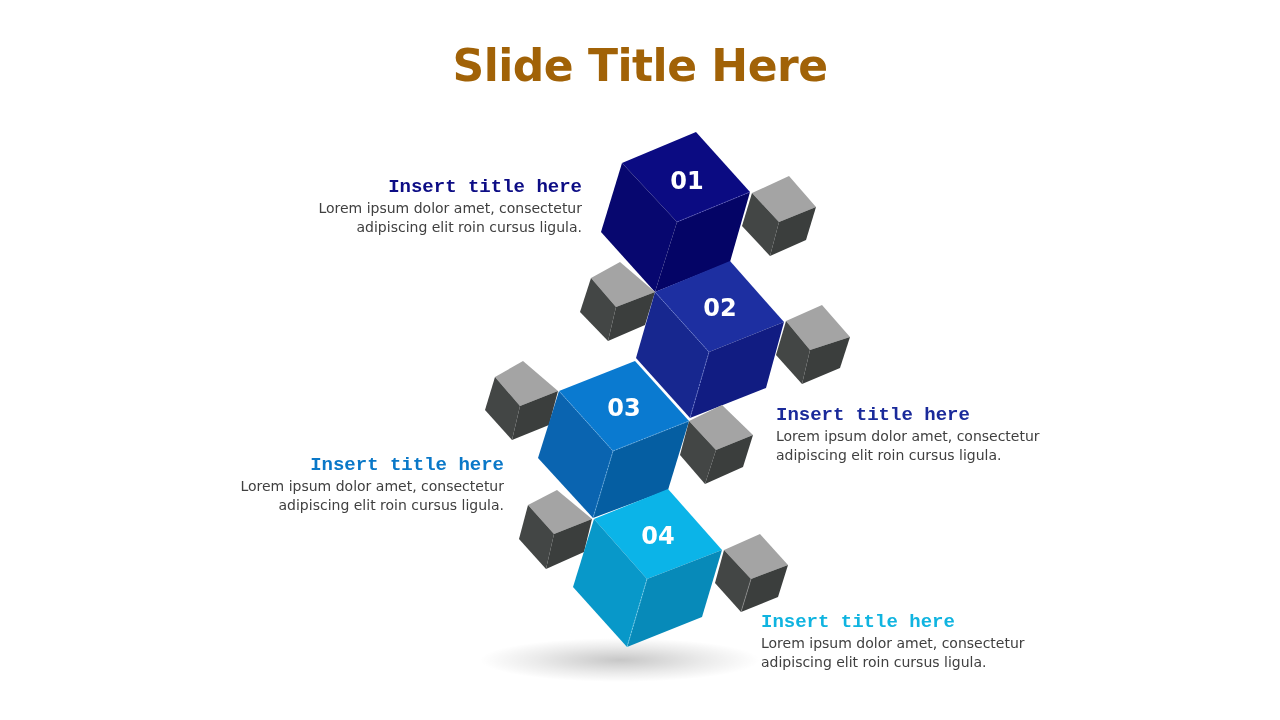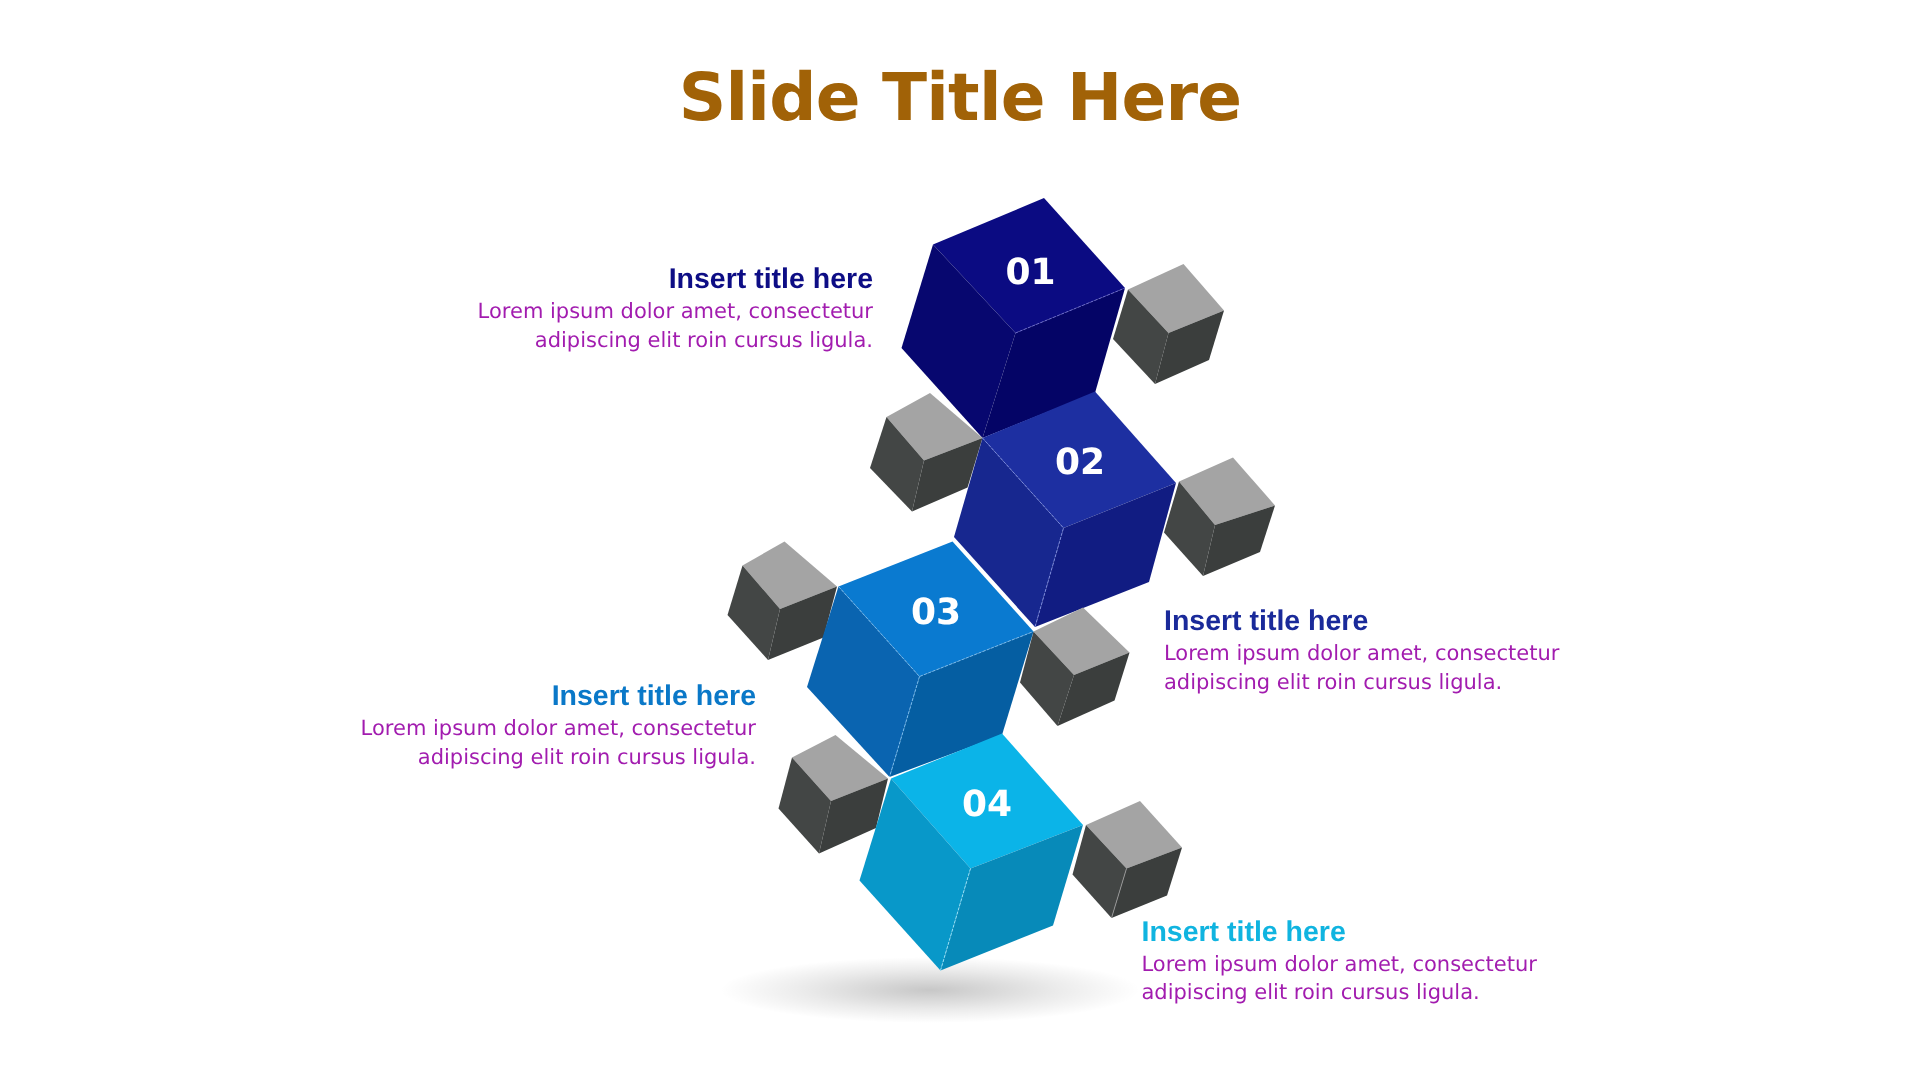--- a/index.html
+++ b/index.html
@@ -6,22 +6,22 @@
   body { width: 1280px; height: 720px; position: relative; overflow: hidden; font-family: "DejaVu Sans", sans-serif; }
   .slide-title {
     position: absolute; left: 0; top: 40px; width: 1280px; text-align: center;
     font-family: "DejaVu Sans", sans-serif; font-weight: bold; font-size: 44px; color: #a16207; letter-spacing: -0.5px;
   }
   svg.diagram { position: absolute; left: 0; top: 0; width: 1280px; height: 720px; }
   .num { font-family: "DejaVu Sans", sans-serif; font-weight: bold; font-size: 24px; fill: #ffffff; }
   .block { position: absolute; width: 300px; }
   .block.right-align { text-align: right; }
   .block.left-align { text-align: left; }
-  .block .t { font-family: Liberation Sans, sans-serif; font-weight: bold; font-size: 19px; line-height: 24px; }
-  .block .d { font-family: "DejaVu Sans", sans-serif; font-size: 14px; line-height: 19px; color: #a21caf; }
+  .block .t { font-family: Liberation Mono, monospace; font-weight: bold; font-size: 19px; line-height: 24px; }
+  .block .d { font-family: "DejaVu Sans", sans-serif; font-size: 14px; line-height: 19px; color: #404040; }
 </style>
 </head>
 <body>
 
 <div class="slide-title">Slide Title Here</div>
 
 <svg class="diagram" viewBox="0 0 1280 720" xmlns="http://www.w3.org/2000/svg">
   <defs>
     <radialGradient id="shadow" cx="50%" cy="50%" r="50%">
       <stop offset="0%" stop-color="#000" stop-opacity="0.22"></stop>

